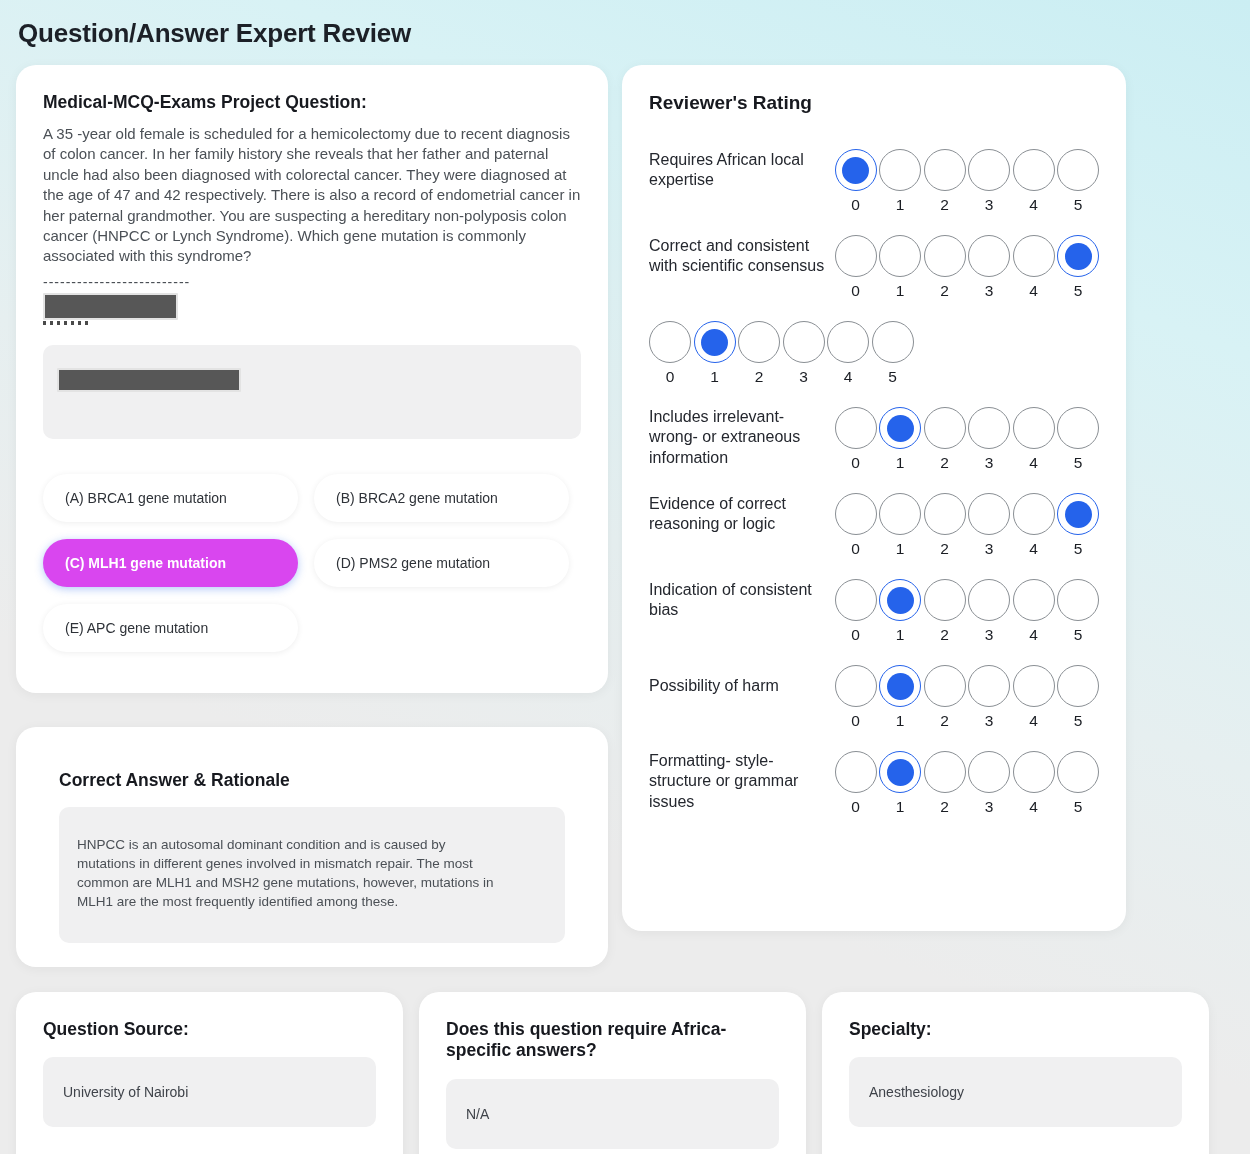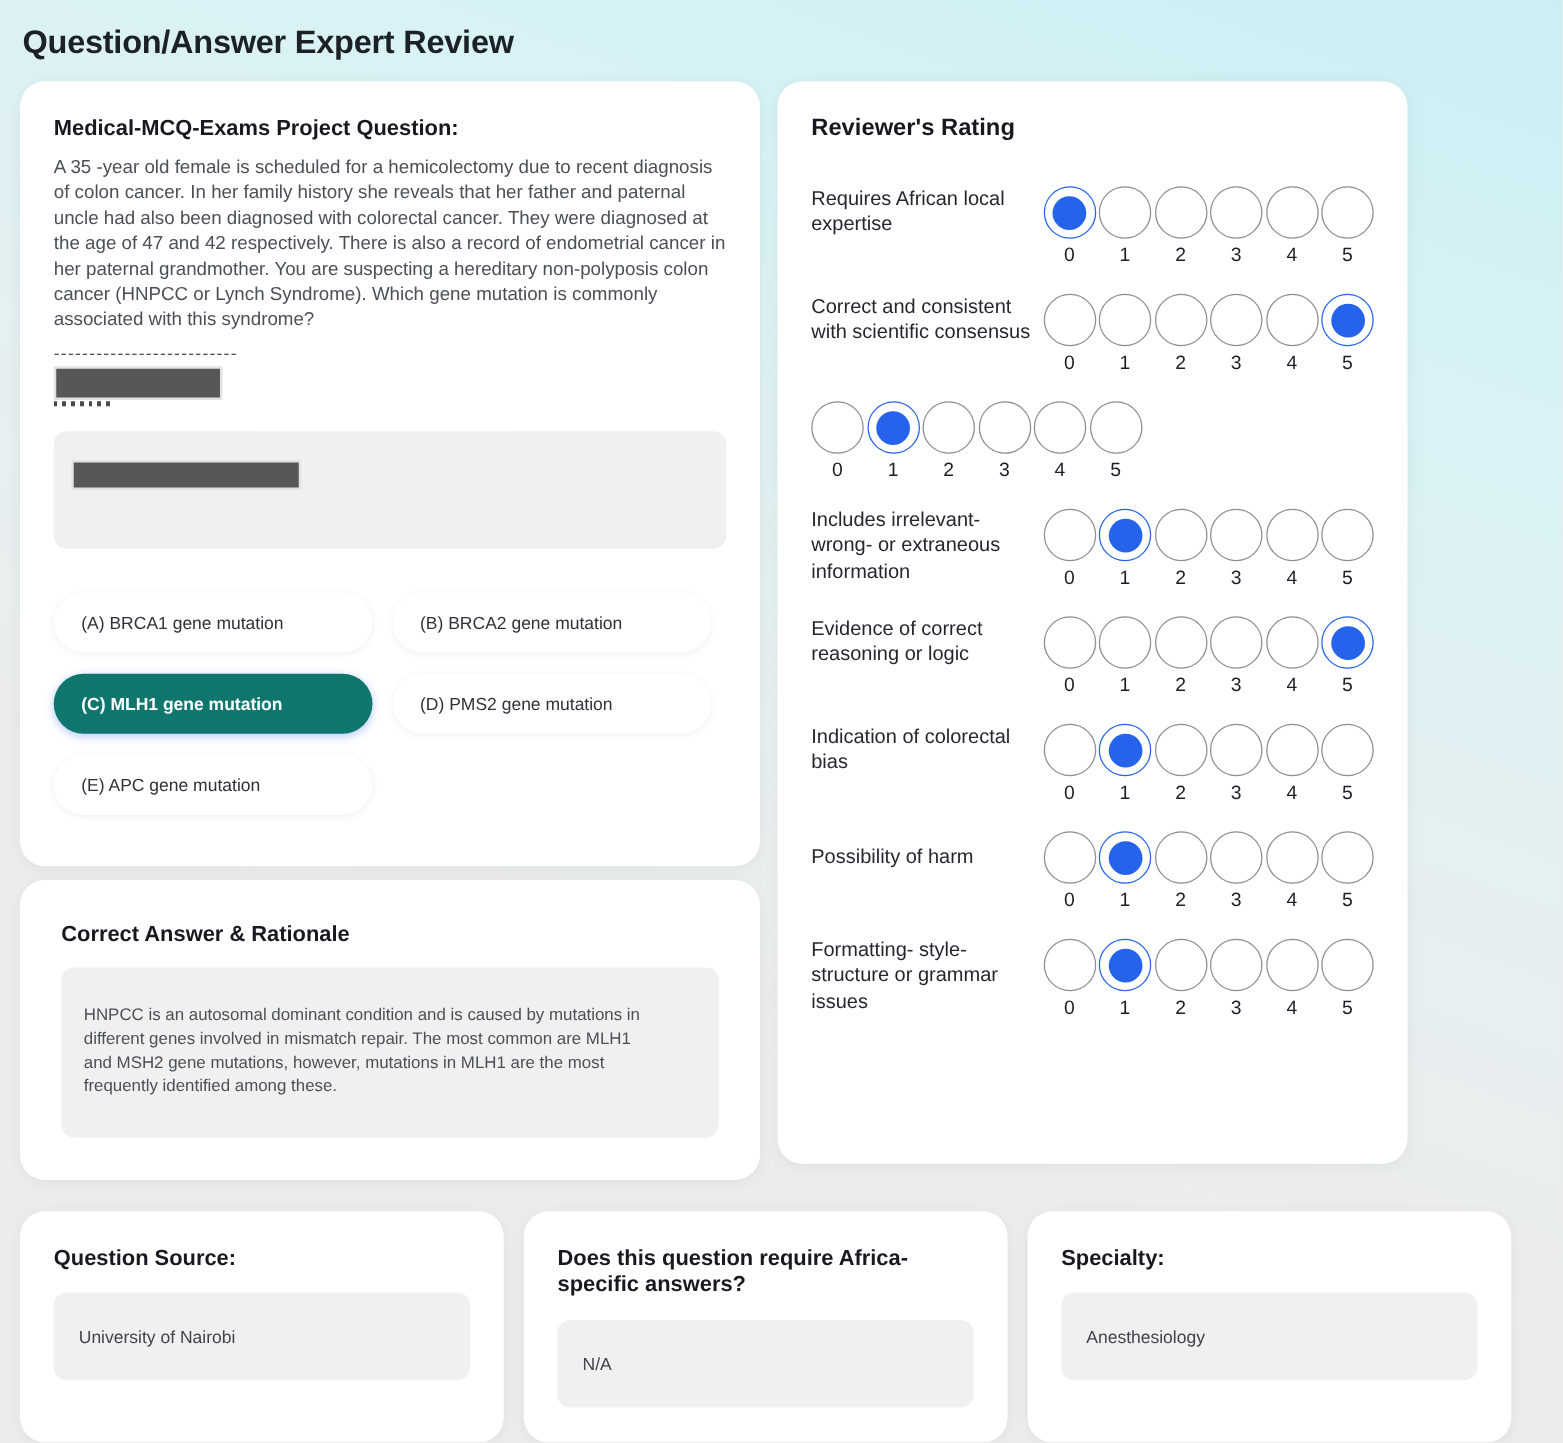--- a/index.html
+++ b/index.html
@@ -47,22 +47,22 @@
     margin-top: 35px;
     display: grid; grid-template-columns: 255px 255px;
     column-gap: 16px; row-gap: 17px;
   }
   .option {
     height: 48px; border-radius: 24px; background: #ffffff;
     box-shadow: 0 1px 6px rgba(0,0,0,0.07);
     display: flex; align-items: center; padding-left: 22px;
     font-size: 14px; color: #2e3238; cursor: pointer;
   }
-  .option.selected { background: #0f766e; color: #ffffff; font-weight: 700; box-shadow: 0 2px 8px rgba(37,99,235,0.35); }
-  .rationale-card { margin-top: 11px; height: 240px; padding: 33px; }
+  .option.selected { background: #d946ef; color: #ffffff; font-weight: 700; box-shadow: 0 2px 8px rgba(37,99,235,0.35); }
+  .rationale-card { margin-top: 34px; height: 240px; padding: 43px; }
   .rationale-gray-box { margin-top: 16px; height: 136px; padding: 28px 60px 0 18px; }
   .rationale-text { font-size: 13.5px; line-height: 1.42; color: #4b5056; }
   .rating-card { height: 866px; padding: 27px; }
   .rating-heading { font-size: 19px; font-weight: 800; color: #17191f; }
   .rating-rows { margin-top: 35px; }
   .rrow {
     display: flex; justify-content: space-between; align-items: flex-start;
     margin-bottom: 20px; min-height: 66px;
   }
   .rlabel {
@@ -277,21 +277,21 @@
                   <div class="rcircle"></div>
                   <div class="rnum">4</div>
                 </div>
                 <div class="rcell selected">
                   <div class="rcircle"></div>
                   <div class="rnum">5</div>
                 </div>
               </div>
             </div>
             <div class="rrow">
-              <div class="rlabel">Indication of colorectal bias</div>
+              <div class="rlabel">Indication of consistent bias</div>
               <div class="rscale">
                 <div class="rcell">
                   <div class="rcircle"></div>
                   <div class="rnum">0</div>
                 </div>
                 <div class="rcell selected">
                   <div class="rcircle"></div>
                   <div class="rnum">1</div>
                 </div>
                 <div class="rcell">

